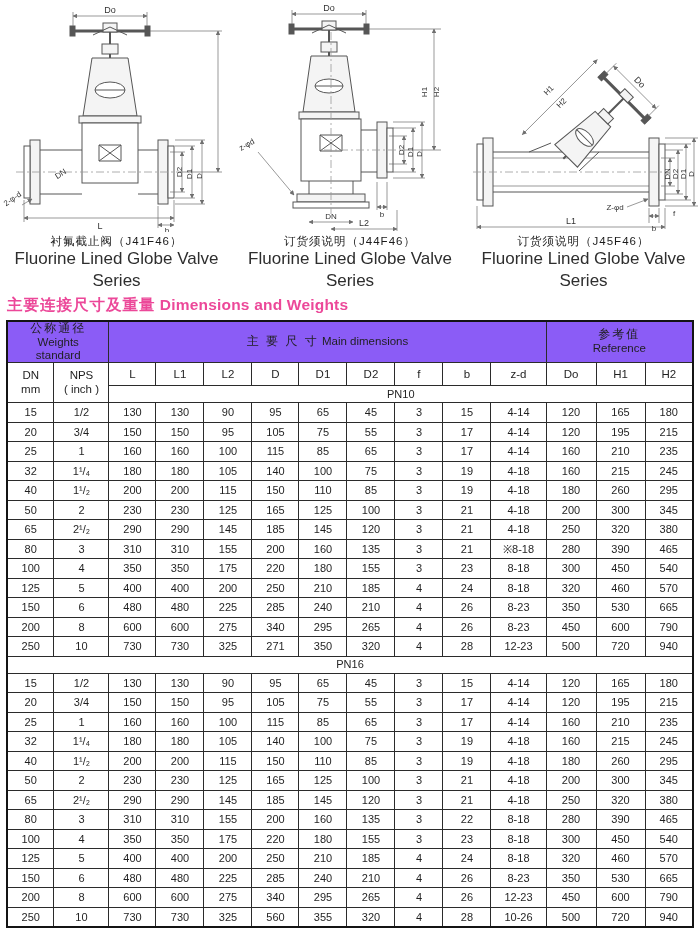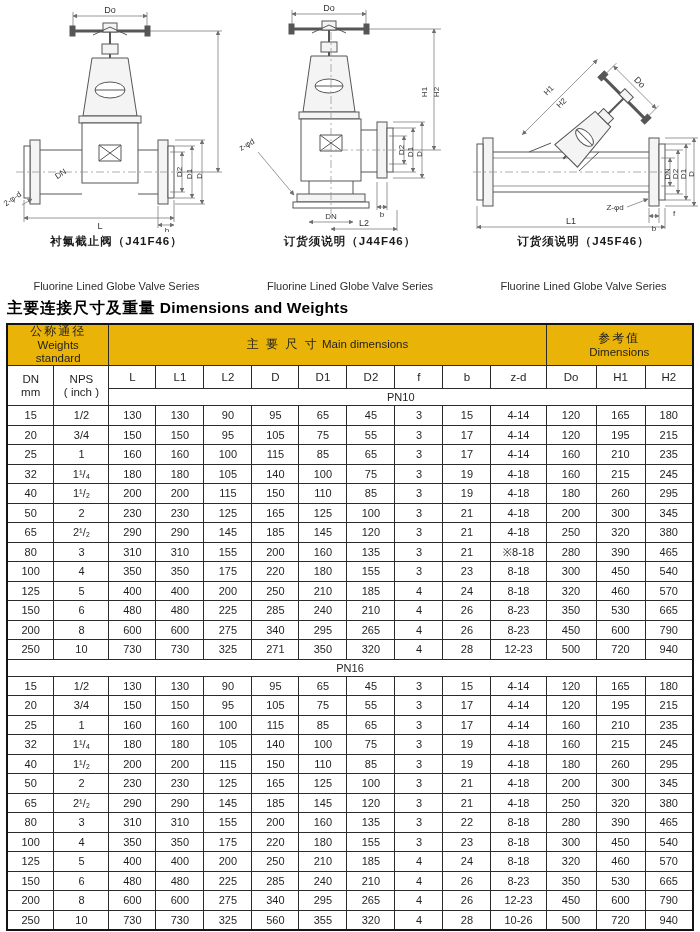--- a/index.html
+++ b/index.html
@@ -4,34 +4,34 @@
 <style>
   html,body{margin:0;padding:0;}
   body{
     width:700px;height:932px;background:#ffffff;overflow:hidden;
     font-family:"Liberation Sans", sans-serif;color:#222;position:relative;
   }
   .figures{display:flex;justify-content:space-between;padding:2px 0 0 0;}
   .figure{width:233px;display:flex;flex-direction:column;align-items:center;}
   .figure svg{display:block;}
   .captions{text-align:center;margin-top:2px;line-height:1.25;}
-  .cap-zh{font-size:11.5px;font-weight:bold;letter-spacing:1px;color:#1a1a1a;}
-  .cap-en{font-size:11px;color:#2e2e2e;margin-top:32px;}
-  .section-title{margin:4px 0 4px 7px;font-size:15.5px;color:#000000;}
+  .cap-zh{font-size:11.5px;font-weight:normal;letter-spacing:1px;color:#1a1a1a;}
+  .cap-en{font-size:17px;color:#2e2e2e;}
+  .section-title{margin:4px 0 4px 7px;font-size:15.5px;color:#ec4899;}
   .title-zh{font-weight:bold;letter-spacing:1px;}
   .title-en{font-weight:bold;letter-spacing:0.2px;}
   table.dims{
     width:688px;margin:0 auto;border-collapse:collapse;table-layout:fixed;
     text-align:center;border:2px solid #141414;
   }
   table.dims th,table.dims td{
     border:1px solid #2b2b2b;font-weight:normal;padding:0;line-height:1.15;
     font-size:11px;color:#1f1f1f;overflow:hidden;white-space:nowrap;
   }
-  tr.group-row th{background:#eab308;height:37px;font-size:11.5px;}
+  tr.group-row th{background:#8b5cf6;height:37px;font-size:11.5px;}
   tr.group-row .zh{font-size:12px;letter-spacing:2px;display:block;}
   tr.group-row .en{display:block;}
   tr.group-row th.main-th .zh,
   tr.group-row th.main-th .en{display:inline;}
   tr.col-row th{height:22px;font-size:11.5px;background:#ffffff;}
   tr.col-row th .l2{display:block;}
   td.pn-label{height:16px;font-size:11.5px;}
   tbody td{height:18.5px;}
   .footnotes{margin:5px 0 0 7px;font-size:15px;color:#3c3c3c;line-height:1.45;}
   .note-mark{color:#c4645a;margin-right:1px;}
@@ -307,21 +307,21 @@
         <span class="zh">公称通径</span>
         <span class="en">Weights</span>
         <span class="en">standard</span>
       </th>
       <th colspan="9" class="main-th">
         <span class="zh">主 要 尺 寸</span>
         <span class="en">Main dimensions</span>
       </th>
       <th colspan="3">
         <span class="zh">参考值</span>
-        <span class="en">Dimensions</span>
+        <span class="en">Reference</span>
       </th>
     </tr>
     <tr class="col-row">
       <th rowspan="2">
         <span class="l2">DN</span>
         <span class="l2">mm</span>
       </th>
       <th rowspan="2">
         <span class="l2">NPS</span>
         <span class="l2">( inch )</span>

